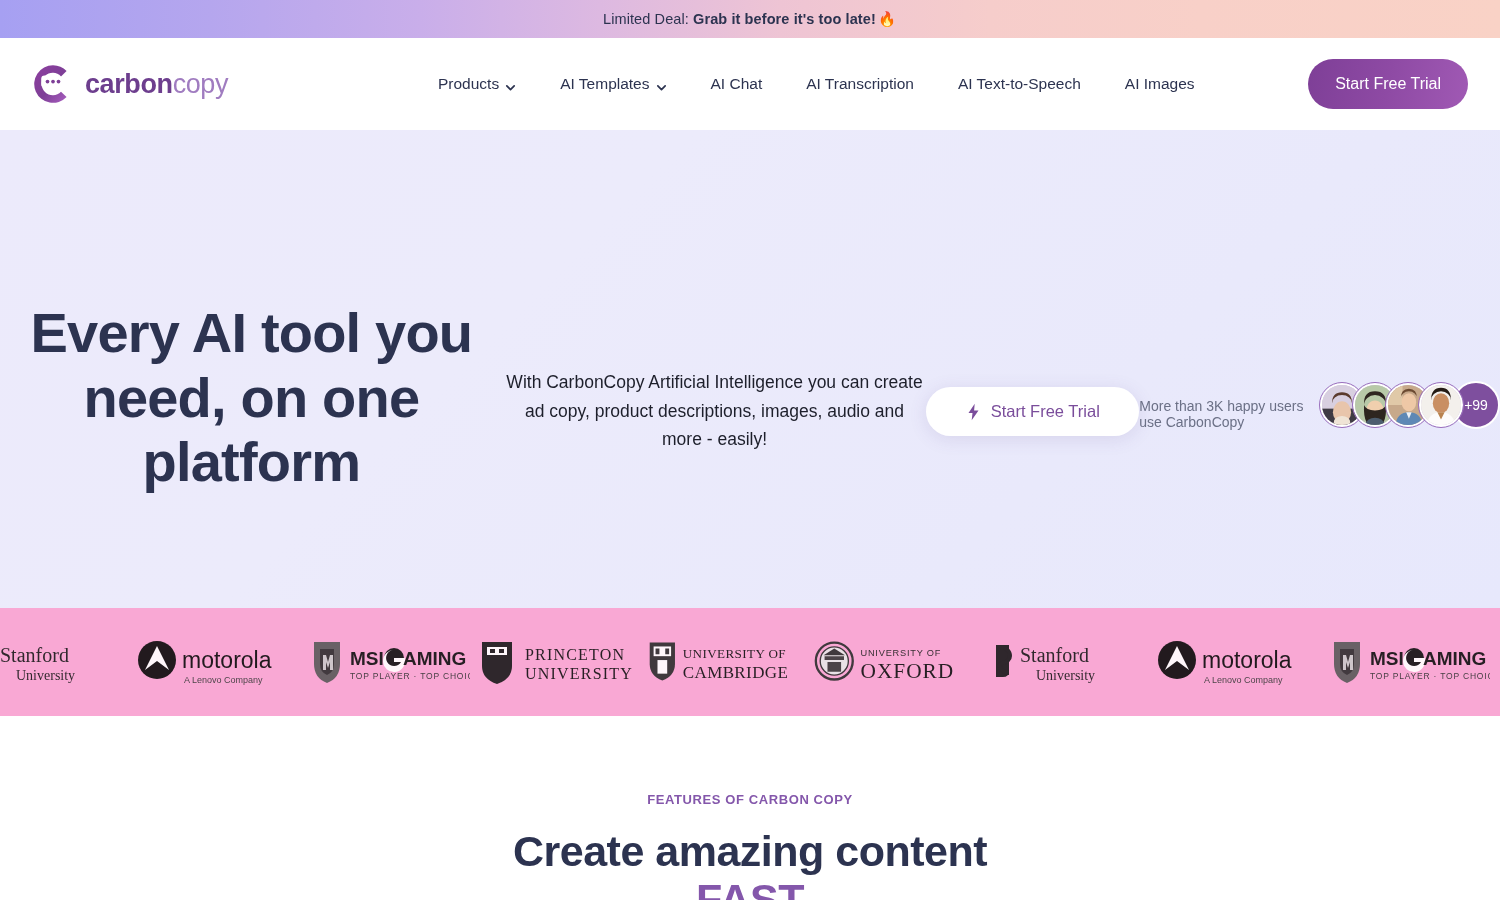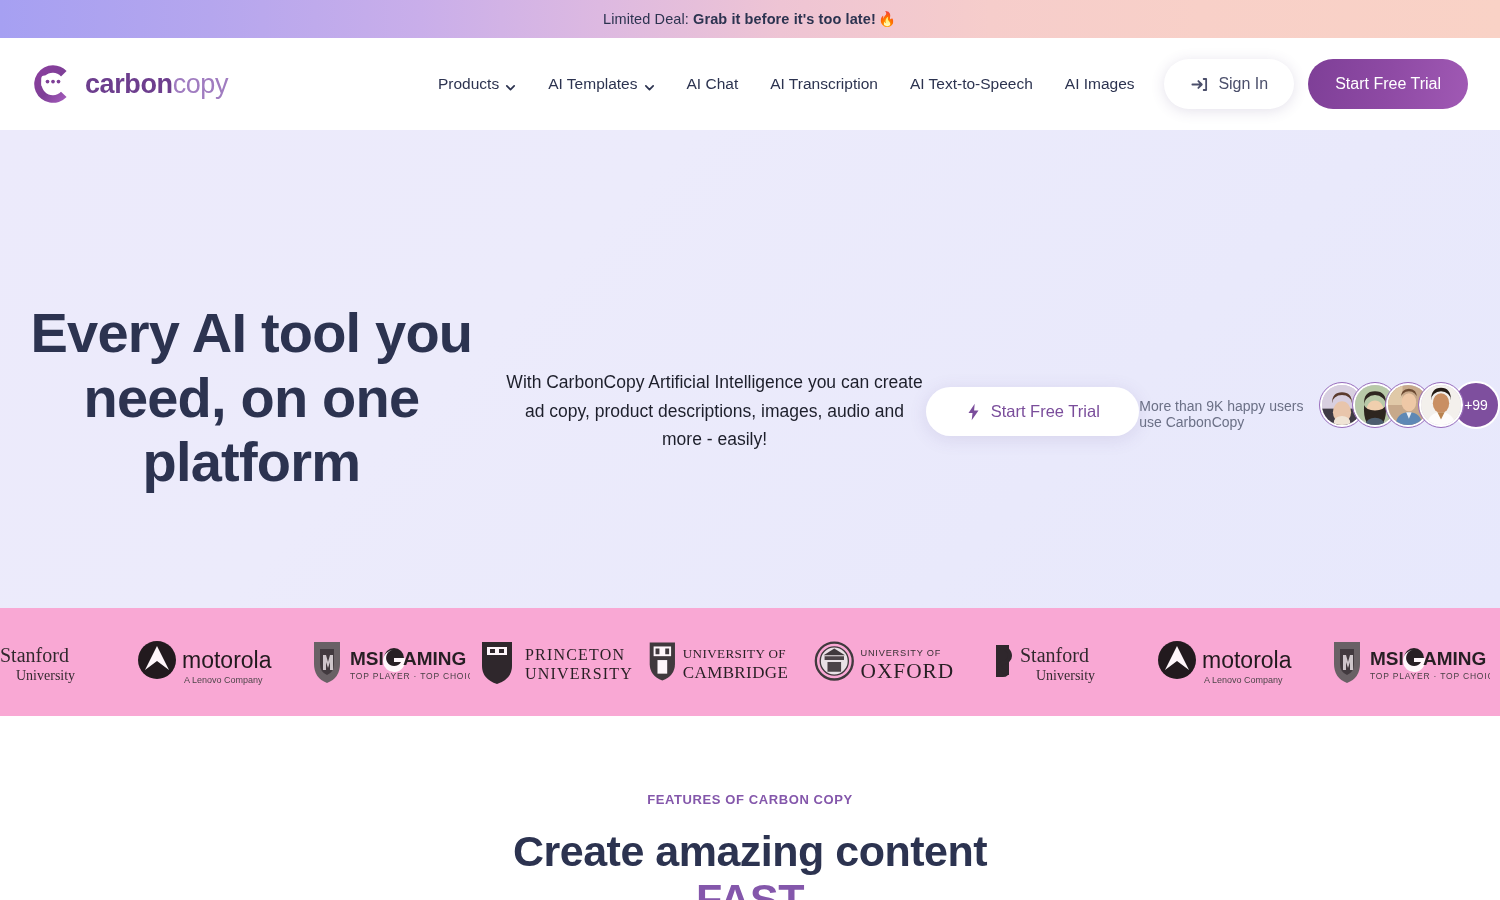--- a/index.html
+++ b/index.html
@@ -66,21 +66,21 @@
   .brand-word .w1 { font-weight: bold; color: #6d3e8e; }
   .brand-word .w2 { font-weight: normal; color: #a07cc0; }
 
   .main-nav {
     position: absolute;
     left: 438px;
     top: 50%;
     transform: translateY(-50%);
     display: flex;
     align-items: flex-start;
-    gap: 0;
+    gap: 12px;
   }
   .nav-item {
     display: inline-flex;
     align-items: center;
     gap: 6px;
     font-size: 15.5px;
     color: #2c3350;
     padding: 6px 16px 6px 0;
     margin-right: 16px;
     white-space: nowrap;
@@ -332,47 +332,38 @@
     </a>
     <a class="nav-item">
       <span>AI Text-to-Speech</span>
     </a>
     <a class="nav-item">
       <span>AI Images</span>
     </a>
   </nav>
 
   <div class="header-actions">
-    <button class="btn-signin">
-      <span class="login-icon">
-        <svg viewBox="0 0 20 20" width="19" height="19">
-          <path d="M2.5 10h9.5M8.8 6.4 12.4 10l-3.6 3.6" stroke="#4b4f6b" stroke-width="1.9" fill="none" stroke-linecap="round" stroke-linejoin="round"></path>
-          <path d="M14.4 4.2h2.6v11.6h-2.6" stroke="#4b4f6b" stroke-width="1.9" fill="none" stroke-linecap="round" stroke-linejoin="round"></path>
-        </svg>
-      </span>
-      <span>Sign In</span>
-    </button>
     <button class="btn-trial-top">Start Free Trial</button>
   </div>
 </header>
 
 <section class="hero">
   <h1 class="hero-title">Every AI tool you need, on one platform</h1>
   <p class="hero-sub">With CarbonCopy Artificial Intelligence you can create ad copy, product descriptions, images, audio and more - easily!</p>
 
   <button class="btn-trial-hero">
     <span class="bolt-icon">
       <svg viewBox="0 0 14 18" width="15" height="18">
         <path d="M8.2 0.8 2.0 10.1h4.0L5.2 17.2 12.0 7.6H7.6z" fill="#7a4d9b"></path>
       </svg>
     </span>
     <span>Start Free Trial</span>
   </button>
 
-  <div class="social-note">More than 9K happy users use CarbonCopy</div>
+  <div class="social-note">More than 3K happy users use CarbonCopy</div>
 
   <div class="avatar-row">
     <span class="avatar">
       <svg viewBox="0 0 44 44">
         <rect width="44" height="44" fill="#d8cfe0"></rect>
         <rect y="26" width="44" height="18" fill="#3f3b44"></rect>
         <ellipse cx="22" cy="30" rx="10" ry="12" fill="#e8c5ab"></ellipse>
         <path d="M11 20a11 9 0 0 1 22 0q0 -12 -11 -12T11 20z" fill="#5b3a2c"></path>
         <ellipse cx="22" cy="41" rx="9" ry="7" fill="#efe4d6"></ellipse>
       </svg>

